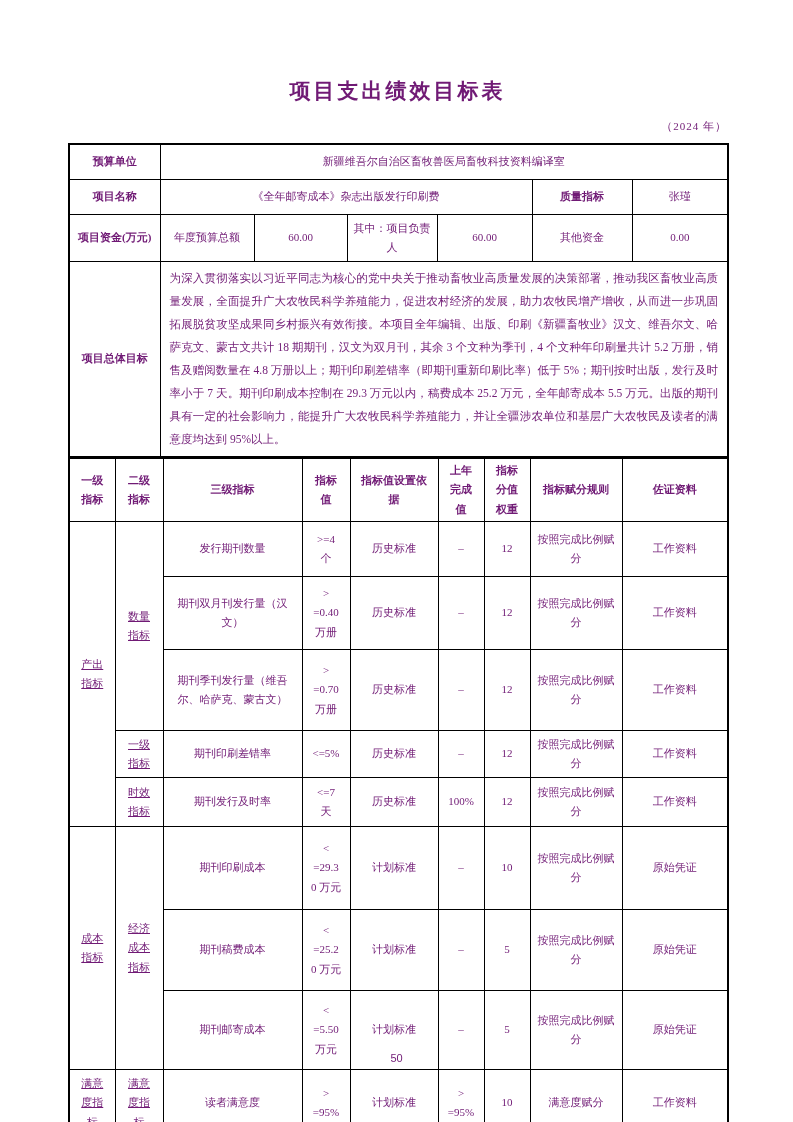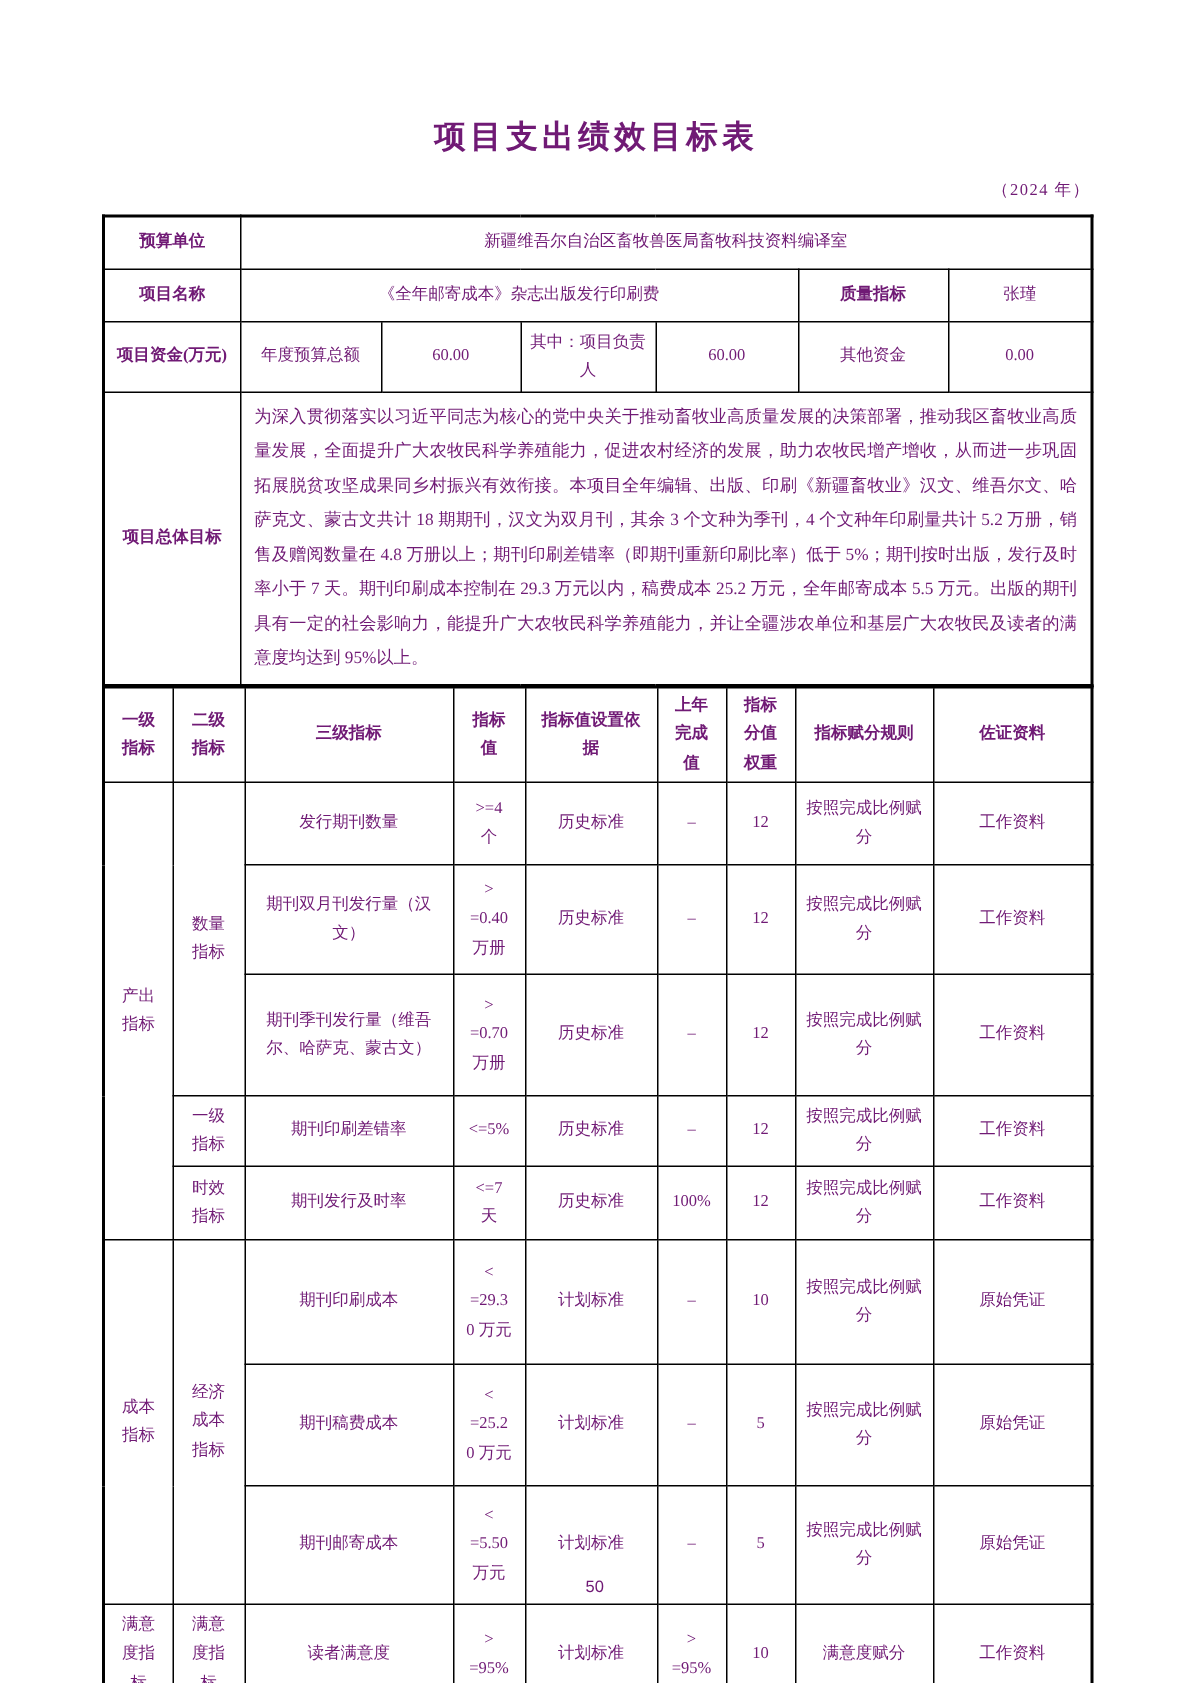--- a/index.html
+++ b/index.html
@@ -45,21 +45,21 @@
   .rD td{height:164px;}
   .goal-cell{
     text-align:justify;
     text-justify:inter-ideograph;
     padding:5px 9px;
     line-height:23px;
     font-size:11.5px;
     vertical-align:top;
   }
   .ind-table .hdr td{font-weight:700;height:58px;padding:2px 9px;}
-  .ind-table td.tight{padding:2px 10px;}
+  .ind-table td.tight{padding:2px 10px;text-decoration:underline;}
   .preline{white-space:pre-line;}
   .h-r1 td{height:50px;}
   .h-r2 td{height:68px;}
   .h-r3 td{height:76px;}
   .h-r4 td{height:42px;}
   .h-r5 td{height:44px;}
   .h-r6 td{height:78px;}
   .h-r7 td{height:76px;}
   .h-r8 td{height:74px;}
   .h-r9 td{height:62px;}

